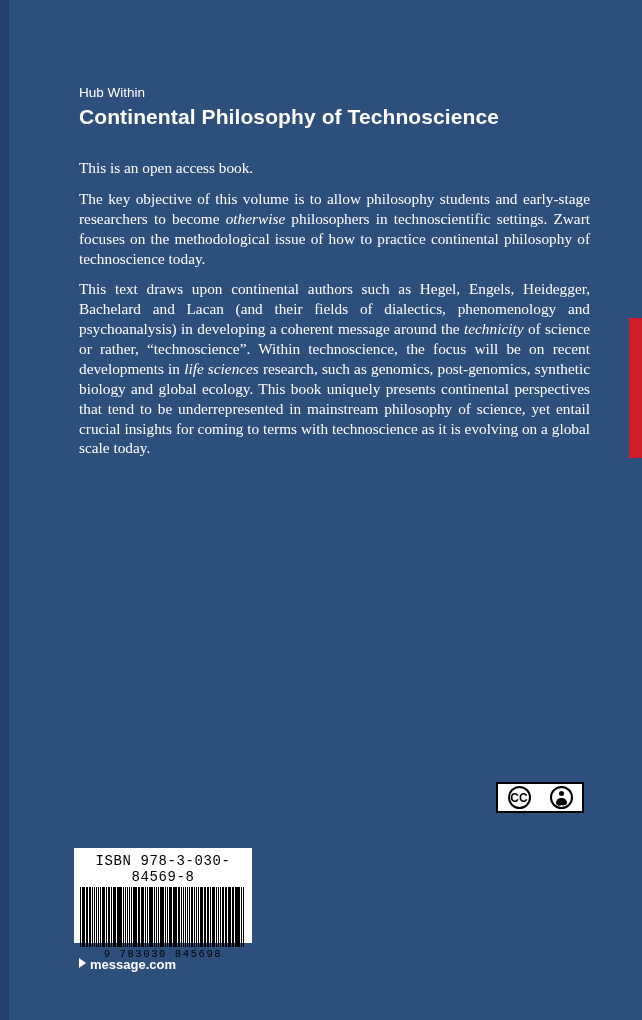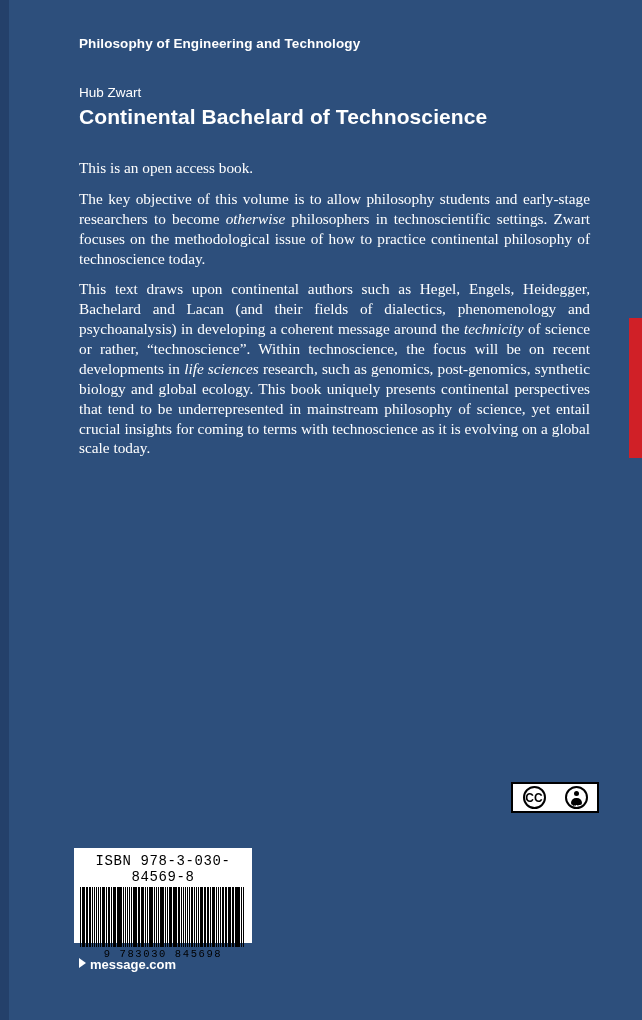--- a/index.html
+++ b/index.html
@@ -103,21 +103,21 @@
     position: absolute;
     left: 0;
     top: 782px;
     width: 340px;
     color: #ffffff;
     font-size: 12.6px;
     line-height: 1.33;
   }
   .cc-badge {
     position: absolute;
-    left: 432px;
+    left: 417px;
     top: 782px;
     width: 88px;
     height: 31px;
     background: #ffffff;
     border: 2px solid #000000;
     box-sizing: border-box;
     display: flex;
     align-items: center;
     justify-content: space-around;
   }
@@ -226,25 +226,24 @@
 </head>
 <body>
 
 <div class="cover">
 
   <div class="spine-edge"></div>
   <div class="red-tab"></div>
 
   <div class="content">
 
-    <div class="series-title">Philosophy of Engineering and Technology</div>
-
-
-    <div class="author">Hub Zwart</div>
-    <div class="book-title">Continental Bachelard of Technoscience</div>
+
+
+    <div class="author">Hub Within</div>
+    <div class="book-title">Continental Philosophy of Technoscience</div>
 
     <div class="blurb">
       <p>This is an open access book.</p>
       <p><span>The key objective of this volume is to allow philosophy students and early-stage researchers to become </span><em>otherwise</em><span> philosophers in technoscientific settings. Zwart focuses on the methodological issue of how to practice continental philosophy of technoscience today.</span></p>
       <p><span>This text draws upon continental authors such as Hegel, Engels, Heidegger, Bachelard and Lacan (and their fields of dialectics, phenomenology and psychoanalysis) in developing a coherent message around the </span><em>technicity</em><span> of science or rather, “technoscience”. Within technoscience, the focus will be on recent developments in </span><em>life sciences</em><span> research, such as genomics, post-genomics, synthetic biology and global ecology. This book uniquely presents continental perspectives that tend to be underrepresented in mainstream philosophy of science, yet entail crucial insights for coming to terms with technoscience as it is evolving on a global scale today.</span></p>
     </div>
 
 
     <div class="cc-badge">
       <div class="cc-circle">CC</div>

